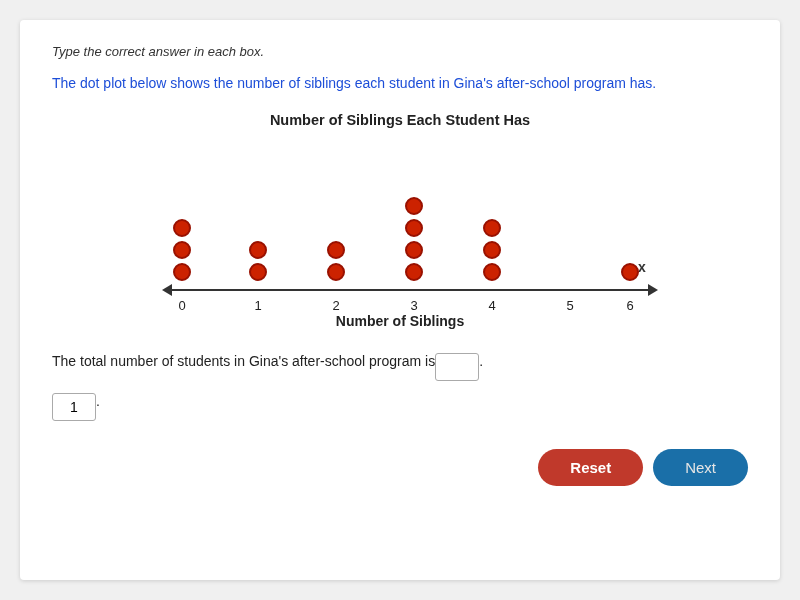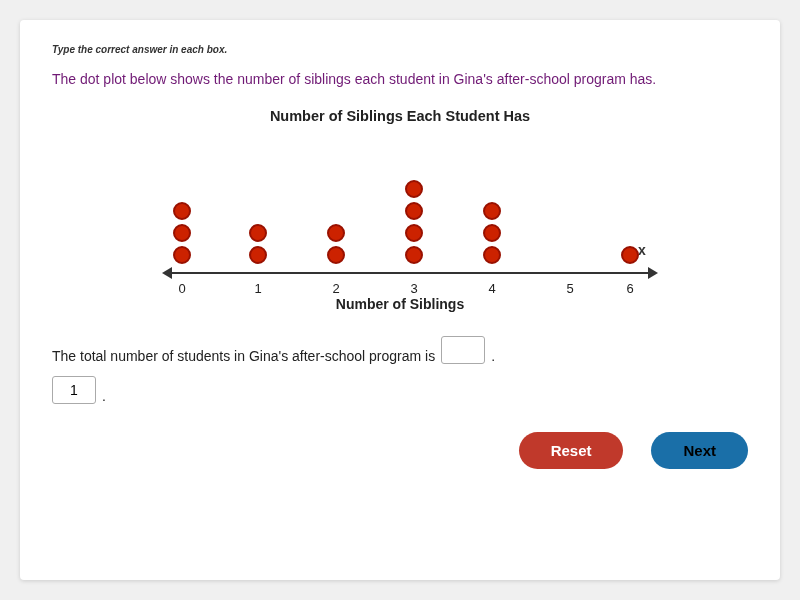--- a/index.html
+++ b/index.html
@@ -15,43 +15,42 @@
     }
     .card {
       background: #fff;
       width: 760px;
       min-height: 560px;
       border-radius: 4px;
       padding: 24px 32px 28px 32px;
       box-shadow: 0 1px 4px rgba(0,0,0,0.15);
     }
     .instruction {
-      font-size: 10px;
+      font-size: 13px;
       color: #333;
       margin-bottom: 14px;
       font-style: italic;
-      font-weight: bold;
     }
     .question-text {
       font-size: 14px;
-      color: #701a75;
+      color: #1d4ed8;
       margin-bottom: 18px;
       line-height: 1.5;
     }
     .chart-container {
       display: flex;
       flex-direction: column;
       align-items: center;
       margin-bottom: 24px;
     }
     .chart-title {
       font-size: 14.5px;
       font-weight: bold;
       color: #222;
-      margin-bottom: 8px;
+      margin-bottom: 21px;
       text-align: center;
     }
     .dot-plot {
       position: relative;
       width: 520px;
       height: 180px;
     }
     
     .axis-line {
       position: absolute;
@@ -109,58 +108,57 @@
       position: absolute;
       font-size: 14px;
       color: #333;
       font-weight: bold;
     }
     .answer-row {
       font-size: 14px;
       color: #222;
       margin-bottom: 12px;
       display: flex;
-      align-items: flex-end;
-      gap: 6px;
+      align-items: flex-start;
       flex-wrap: wrap;
     }
     .answer-input {
       width: 44px;
       height: 28px;
       border: 1.5px solid #aaa;
       border-radius: 3px;
       text-align: center;
       font-size: 14px;
       outline: none;
       padding: 0 4px;
     }
     .buttons-row {
       display: flex;
       justify-content: flex-end;
-      gap: 28px;
+      gap: 10px;
       margin-top: 28px;
     }
     .btn-reset {
       background: #c0392b;
       color: #fff;
       border: none;
       border-radius: 22px;
       padding: 10px 32px;
       font-size: 15px;
       font-weight: 600;
       cursor: pointer;
     }
     .btn-next {
       background: #1a6fa8;
-      color: #000000;
+      color: #e5e5e5;
       border: none;
       border-radius: 22px;
       padding: 10px 32px;
       font-size: 15px;
-      font-weight: 700;
+      font-weight: 400;
       cursor: pointer;
     }
   </style>
 </head>
 <body>
 
 <div class="card">
   <div class="instruction">Type the correct answer in each box.</div>
   <div class="question-text">The dot plot below shows the number of siblings each student in Gina's after-school program has.</div>
 

